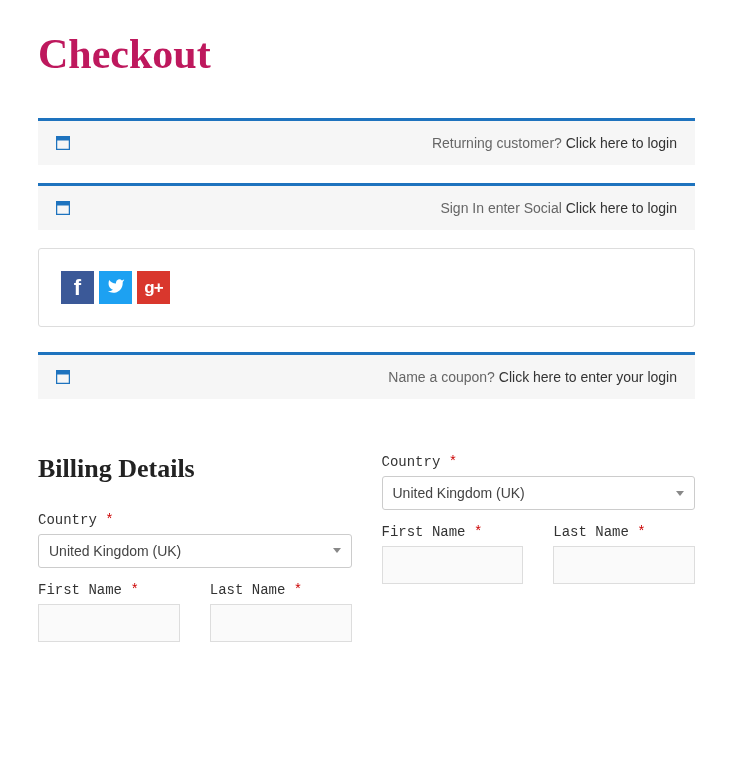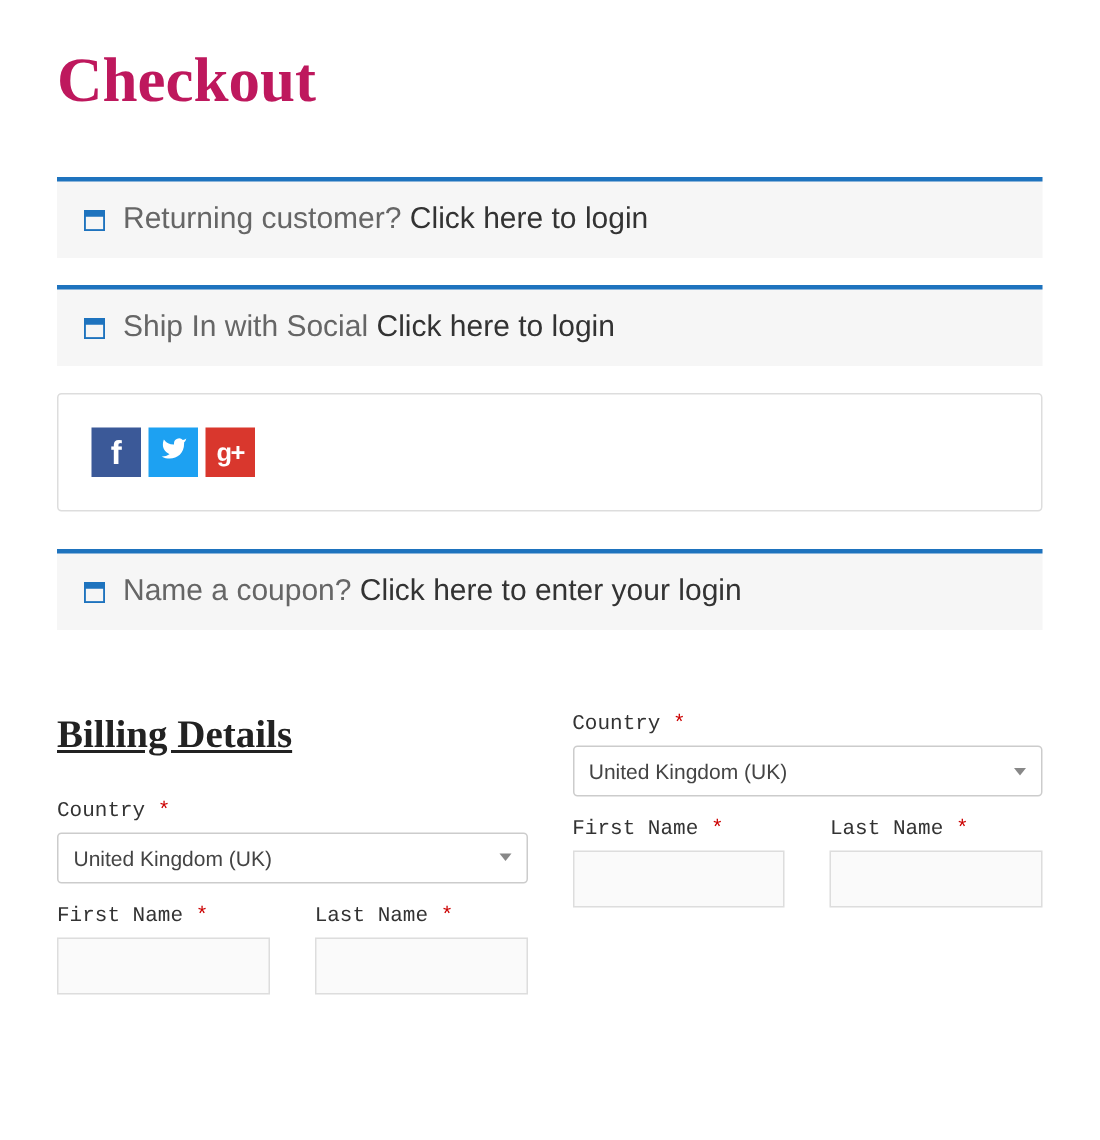--- a/index.html
+++ b/index.html
@@ -15,25 +15,26 @@
     font-weight: bold;
     color: #be185d;
     margin-bottom: 40px;
   }
   .notice {
     border-top: 3px solid #1e73be;
     background: #f6f6f6;
     padding: 14px 18px;
     margin-bottom: 18px;
     font-family: Arial, sans-serif;
-    font-size: 20px;
+    font-size: 14px;
     color: #666;
     display: flex;
     align-items: center;
     gap: 12px;
+    justify-content: space-between;
   }
   .notice-icon {
     width: 14px; height: 14px;
     display: inline-block;
     flex-shrink: 0;
   }
   .notice-icon svg { display: block; }
   .notice-link { color: #333; cursor: pointer; }
   .social-box {
     border: 1px solid #ddd;
@@ -62,21 +63,20 @@
     margin-top: 55px;
   }
   .col { flex: 1; }
   .section-heading {
     font-family: Georgia, serif;
     font-size: 26px;
     font-weight: bold;
     color: #222;
     margin-bottom: 28px;
     line-height: 1.15;
-    text-decoration: underline;
   }
   .ship-check {
     display: inline-block;
     vertical-align: middle;
     margin-left: 4px;
     transform: translateY(-2px);
   }
   .field { margin-bottom: 14px; }
   .field-row { display: flex; gap: 30px; }
   .field-row .field { flex: 1; }
@@ -139,21 +139,21 @@
 </div>
 
 <div class="notice">
   <span class="notice-icon">
     <svg viewBox="0 0 14 14">
         <rect x="0.5" y="0.5" width="13" height="13" fill="none" stroke="#1e73be" stroke-width="1.5"></rect>
         <rect x="0.5" y="0.5" width="13" height="4" fill="#1e73be"></rect>
       </svg>
   </span>
   <span>
-    <span>Ship In with Social</span>
+    <span>Sign In enter Social</span>
     <span class="notice-link">Click here to login</span>
   </span>
 </div>
 
 <div class="social-box">
   <div class="social-btn social-fb">
     <span>f</span>
   </div>
   <div class="social-btn social-tw">
     <span>

